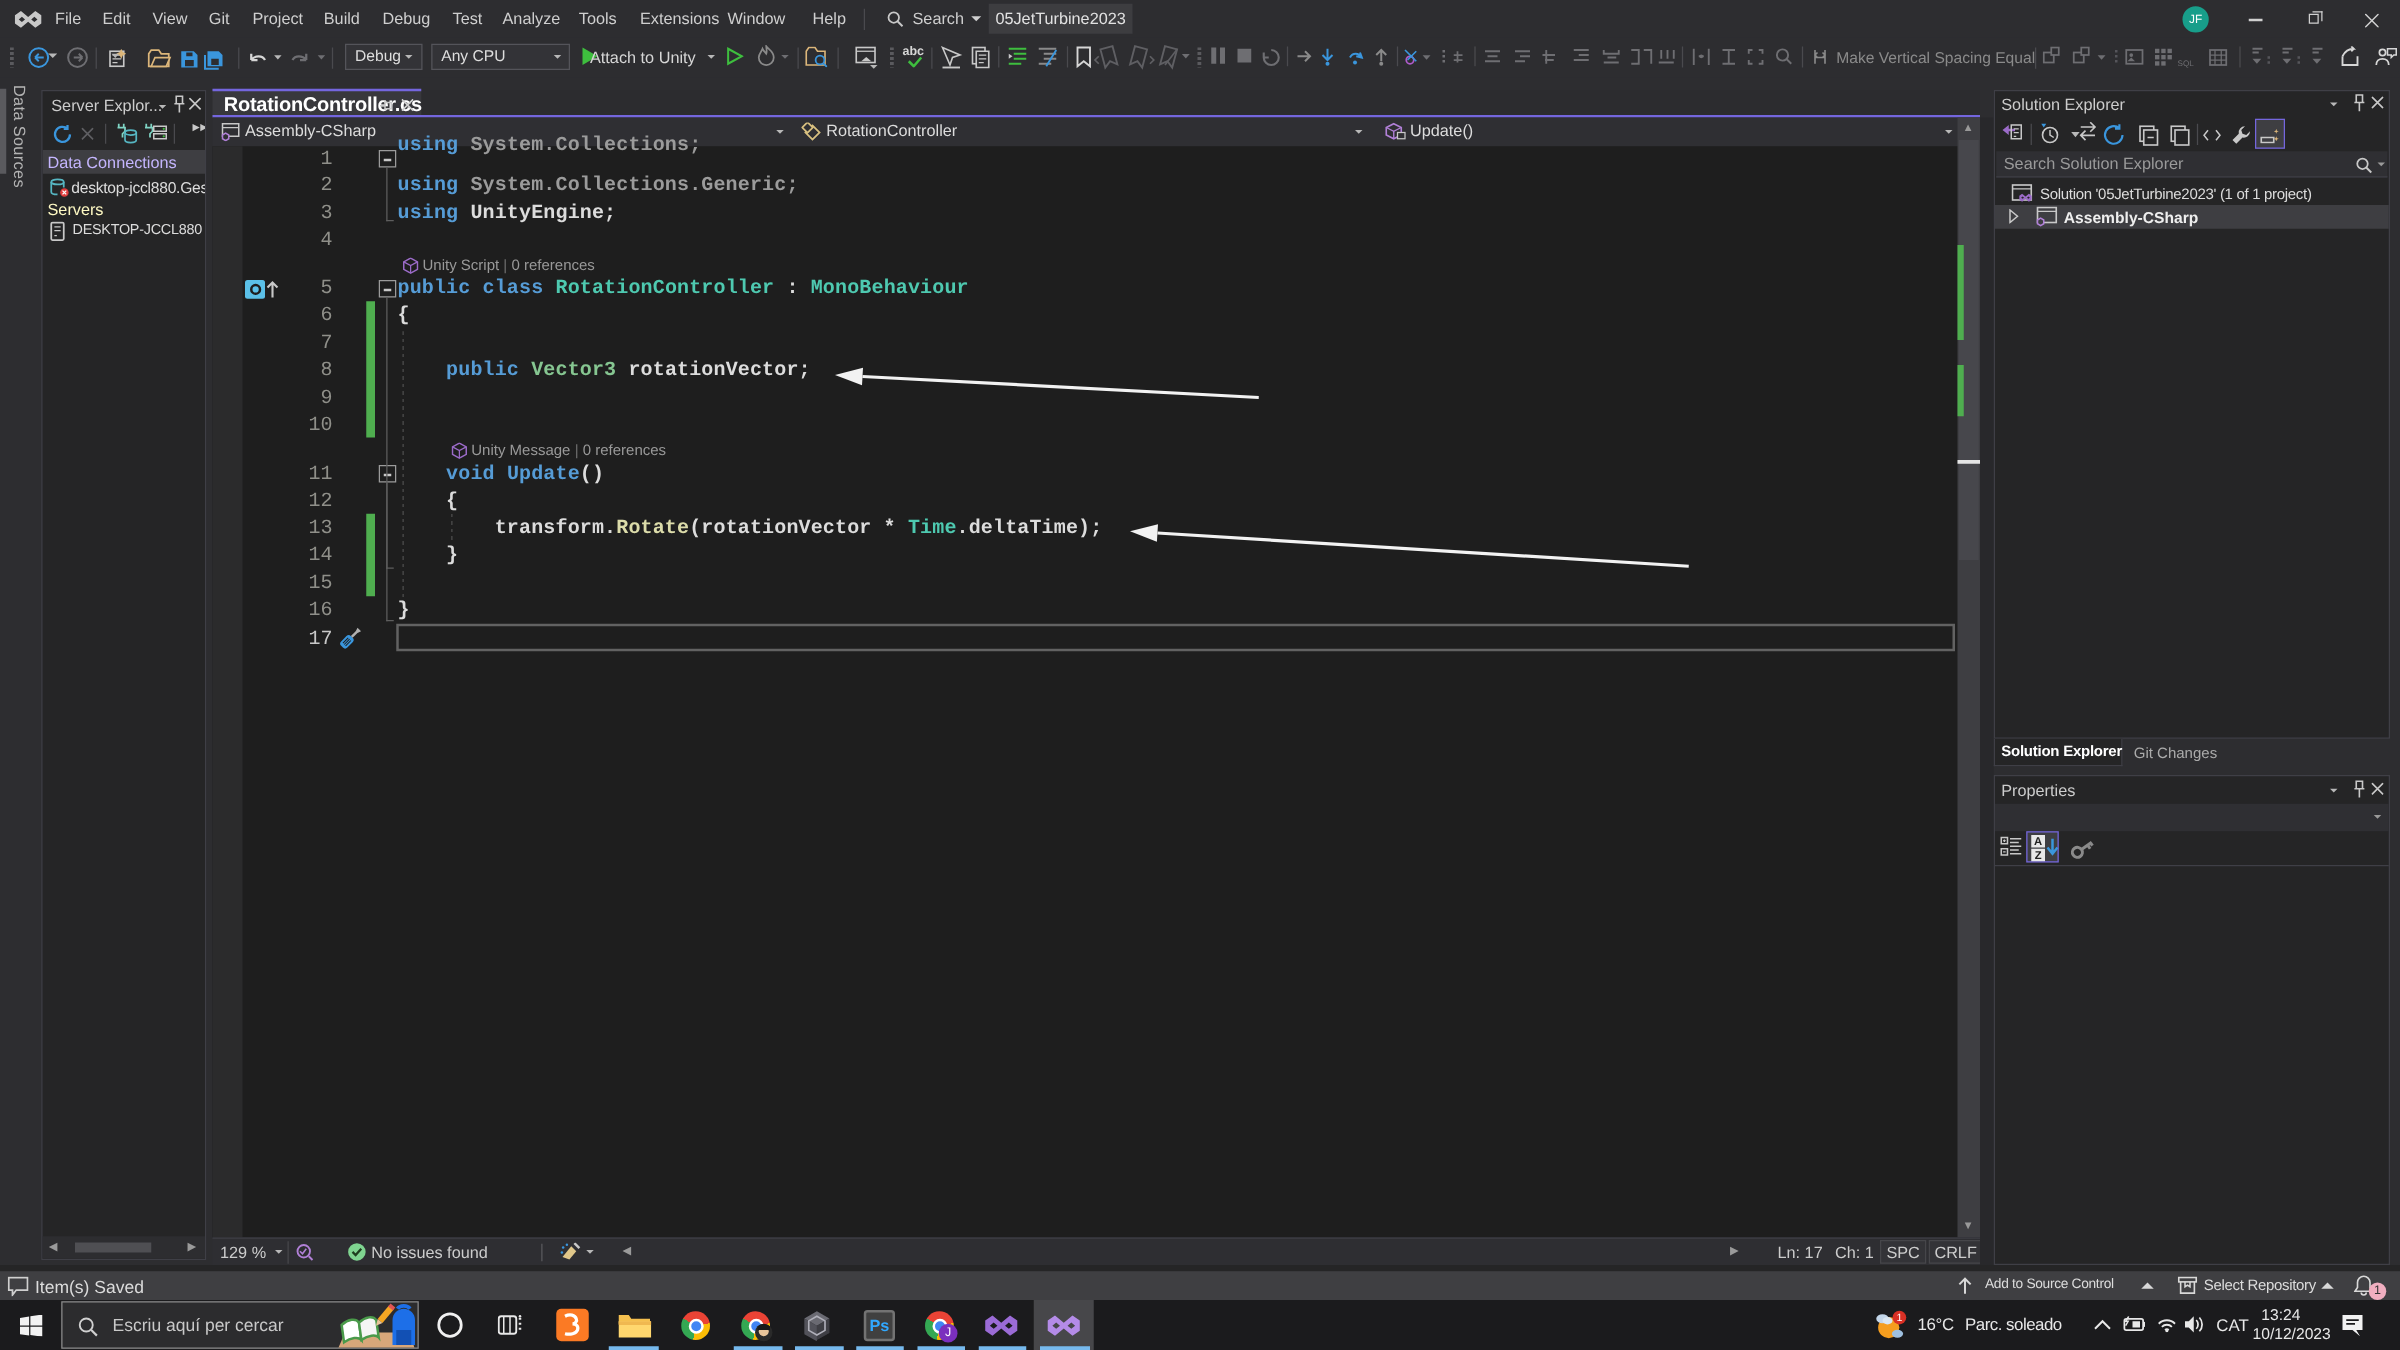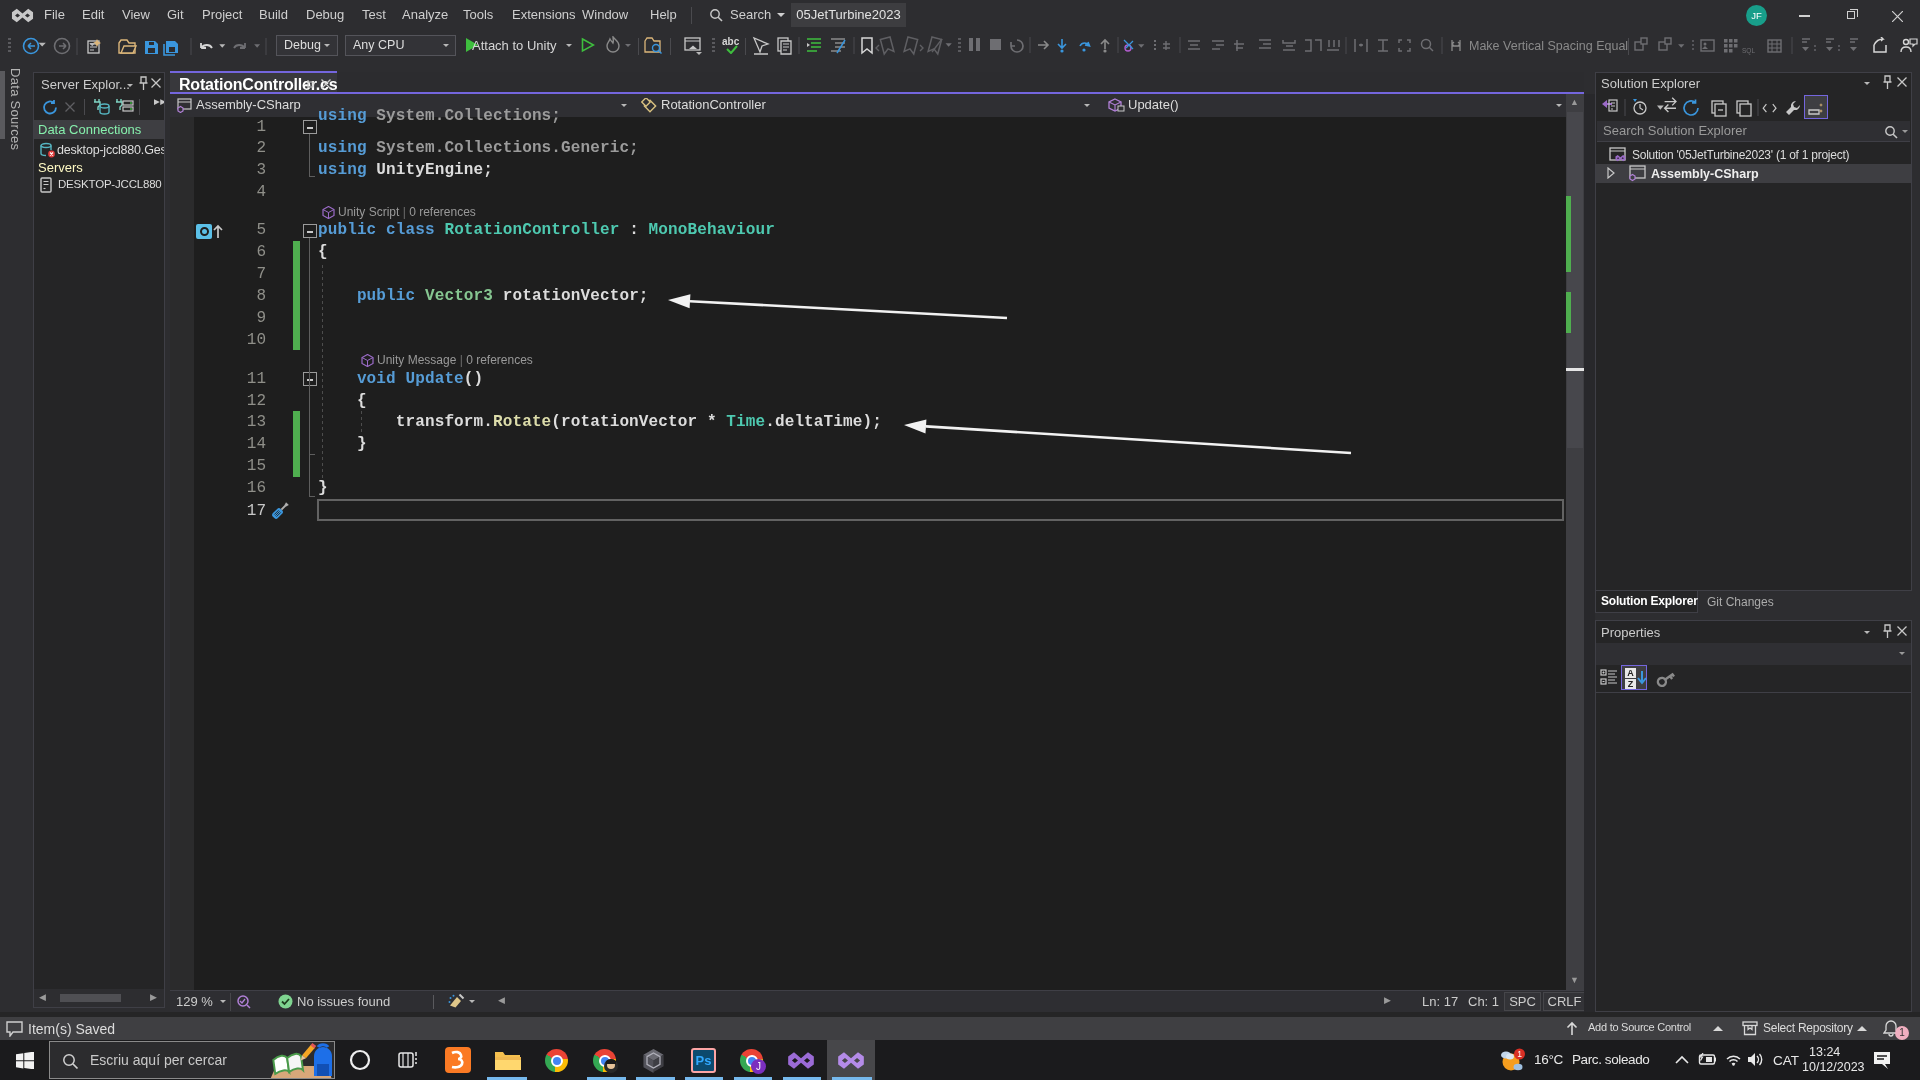--- a/index.html
+++ b/index.html
@@ -265,21 +265,21 @@
       <path d="M3 1v3m4-3v3M2 4h6v3l-2 2v3" stroke="#7fd4c4" stroke-width="1.4" fill="none"></path>
       <rect x="9" y="3" width="10" height="4" fill="none" stroke="#c8c8c8" stroke-width="1.2"></rect>
       <rect x="9" y="9" width="10" height="4" fill="none" stroke="#c8c8c8" stroke-width="1.2"></rect>
       <circle cx="17" cy="5" r="0.9" fill="#3ebe3e"></circle>
       <circle cx="17" cy="11" r="0.9" fill="#3ebe3e"></circle>
     </svg>
  <div class="a" style="left:105px;top:26px;width:1px;height:16px;background:#4a4a4e"></div>
  <span class="a" style="left:120px;top:24px;color:#c8c8c8;font-size:7.5px;letter-spacing:0.5px">▶▶</span>
 
  <div class="a" style="left:0;top:47px;width:132px;height:19px;background:#3e3e42">
-      <span class="a" style="left:4px;top:2px;color:#86efac">Data Connections</span>
+      <span class="a" style="left:4px;top:2px;color:#c4b5fd">Data Connections</span>
     </div>
  <svg class="a" style="left:5px;top:69px" width="17" height="16" viewBox="0 0 17 16">
       <ellipse cx="7" cy="3.5" rx="5" ry="2" fill="none" stroke="#56b6c2" stroke-width="1.4"></ellipse>
       <path d="M2 3.5v8c0 1.1 2.2 2 5 2M12 3.5V8" stroke="#56b6c2" stroke-width="1.4" fill="none"></path>
       <circle cx="12.5" cy="12" r="3.4" fill="#e03e3e"></circle>
       <path d="M11 10.5l3 3m0-3l-3 3" stroke="#fff" stroke-width="1.1"></path>
     </svg>
  <span class="a" style="left:23px;top:70px;width:200px;color:#dcdcdc;font-size:12.5px;letter-spacing:-0.2px">desktop-jccl880.Gest</span>
  <span class="a" style="left:4px;top:87px;color:#fef9c3">Servers</span>
  <svg class="a" style="left:6px;top:104px" width="12" height="16" viewBox="0 0 12 16">
@@ -648,21 +648,21 @@
       <div class="a" style="left:3px;top:2px;width:8px;height:8px;border-radius:50%;background:#e8c49a"></div>
       <div class="a" style="left:2px;top:0px;width:10px;height:5px;border-radius:50% 50% 0 0;background:#1a1a1a"></div>
     </div>
  <svg class="a" style="left:641px;top:8px" width="25" height="25" viewBox="0 0 25 25">
       <path d="M12.5 1l10 5.7v11.6l-10 5.7-10-5.7V6.7z" fill="#2a2a2e"></path>
       <path d="M12.5 1l10 5.7-10 5.8-10-5.8z" fill="#6a6a72"></path>
       <path d="M12.5 12.5l10-5.8v11.6l-10 5.7z" fill="#3e3e44"></path>
       <path d="M12.5 12.5v12.5l-10-5.7V6.7z" fill="#52525a"></path>
       <path d="M12.5 5l6.5 3.7v7.6l-6.5 3.7L6 16.3V8.7z" fill="none" stroke="#b0b0ba" stroke-width="1.3"></path>
     </svg>
- <div class="a" style="left:691px;top:8px;width:25px;height:25px;border-radius:3px;background:#0c4a6e;border:2px solid #fca5a5;color:#31a8ff;font-size:13px;font-weight:bold;text-align:center;line-height:21px">Ps</div>
+ <div class="a" style="left:691px;top:8px;width:25px;height:25px;border-radius:3px;background:#404040;border:2px solid #737373;color:#31a8ff;font-size:13px;font-weight:bold;text-align:center;line-height:21px">Ps</div>
  <div class="a" style="left:740px;top:9px;width:23px;height:23px;border-radius:50%;background:conic-gradient(from -60deg,#ea4335 0 140deg,#fbbc05 140deg 250deg,#34a853 250deg 360deg)"></div>
  <div class="a" style="left:745.5px;top:14.5px;width:12px;height:12px;border-radius:50%;background:#4285f4;border:2px solid #fff"></div>
  <div class="a" style="left:751px;top:19px;width:15px;height:15px;border-radius:50%;background:#7b2fbe;color:#fff;font-size:10px;text-align:center;line-height:15px">J</div>
  <svg class="a" style="left:787px;top:12px" width="28" height="17" viewBox="0 0 24 14">
       <path fill-rule="evenodd" d="M1 3.5 6 0 12 5 18 0 23 3.5 V10.5 L18 14 12 9 6 14 1 10.5 Z M4.2 7 6.8 4.9 9.4 7 6.8 9.1 Z M14.6 7 17.2 4.9 19.8 7 17.2 9.1 Z" fill="#9b6bd6"></path>
     </svg>
  <div class="a" style="left:827px;top:0;width:48px;height:40px;background:#47474a"></div>
  <svg class="a" style="left:837px;top:12px" width="28" height="17" viewBox="0 0 24 14">
       <path fill-rule="evenodd" d="M1 3.5 6 0 12 5 18 0 23 3.5 V10.5 L18 14 12 9 6 14 1 10.5 Z M4.2 7 6.8 4.9 9.4 7 6.8 9.1 Z M14.6 7 17.2 4.9 19.8 7 17.2 9.1 Z" fill="#b48be8"></path>
     </svg>

